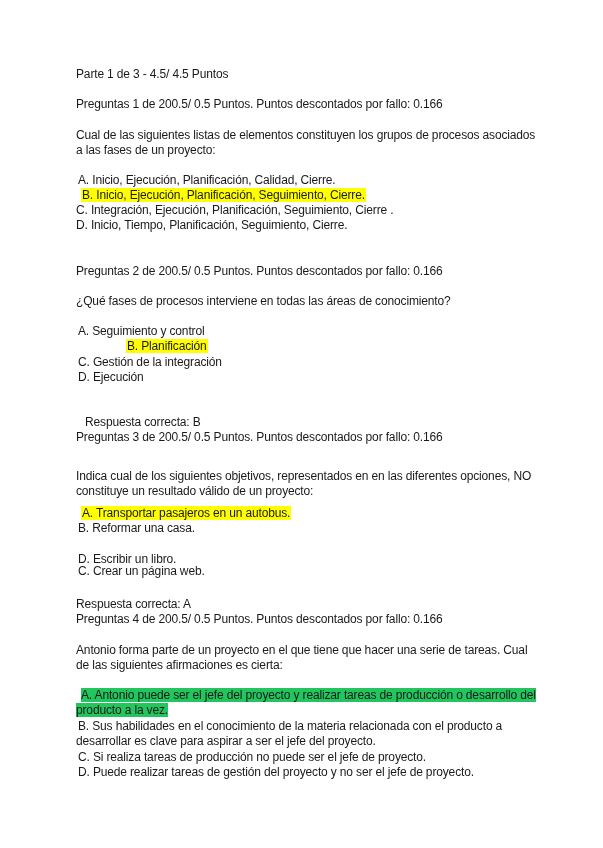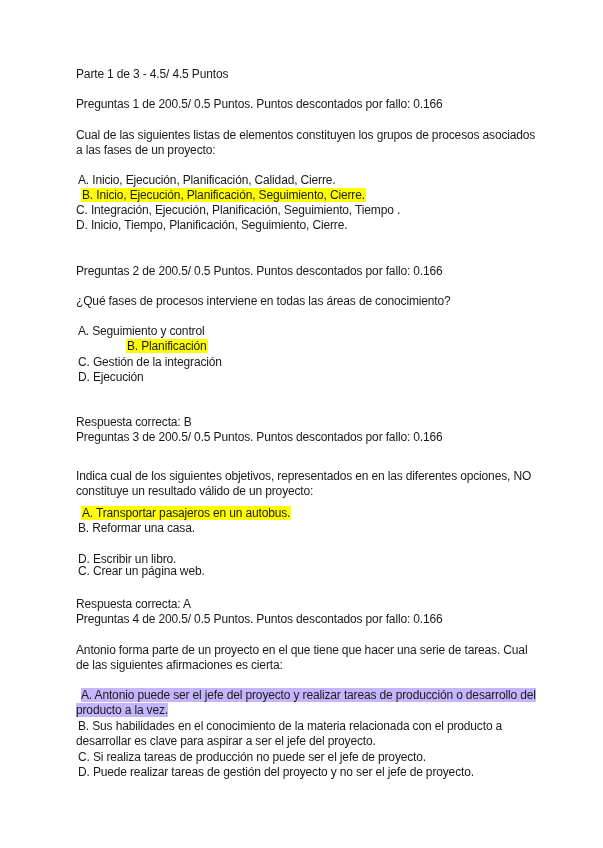--- a/index.html
+++ b/index.html
@@ -32,49 +32,49 @@
     }
     .para {
       position: absolute;
       left: 0;
       width: 466px;
       line-height: 15.3px;
       letter-spacing: -0.15px;
     }
     .indent { left: 2px; }
     .hl {
-      background: #c4b5fd;
+      background: #22c55e;
     }
     .hl-inline {
       background: #ffff00;
       padding: 0 1px;
     }
   </style>
 </head>
 <body>
 
 <div class="page">
 
   <div class="line" style="top:67px;">Parte 1 de 3 -  4.5/ 4.5 Puntos</div>
 
   <div class="line" style="top:97px;">Preguntas 1 de 200.5/ 0.5 Puntos. Puntos descontados por fallo: 0.166</div>
   <div class="para" style="top:128px;">Cual de las siguientes listas de elementos constituyen los grupos de procesos asociados a las fases de un proyecto:</div>
   <div class="line indent" style="top:173px;">A. Inicio, Ejecución, Planificación, Calidad, Cierre.</div>
   <div class="line" style="top:188px; left:5px;"><span class="hl-inline">B. Inicio, Ejecución, Planificación, Seguimiento, Cierre.</span></div>
-  <div class="line" style="top:203px; left:0px;">C. Integración, Ejecución, Planificación, Seguimiento, Tiempo .</div>
+  <div class="line" style="top:203px; left:0px;">C. Integración, Ejecución, Planificación, Seguimiento, Cierre .</div>
   <div class="line" style="top:218px; left:0px;">D. Inicio, Tiempo, Planificación, Seguimiento, Cierre.</div>
 
   <div class="line" style="top:264px;">Preguntas 2 de 200.5/ 0.5 Puntos. Puntos descontados por fallo: 0.166</div>
   <div class="line" style="top:294px;">¿Qué fases de procesos interviene en todas las áreas de conocimiento?</div>
   <div class="line indent" style="top:324px;">A. Seguimiento y control</div>
   <div class="line" style="top:339px; left:2px;margin-left:48px;"><span class="hl-inline">B. Planificación</span></div>
   <div class="line indent" style="top:355px;">C. Gestión de la integración</div>
   <div class="line indent" style="top:370px;">D. Ejecución</div>
 
-  <div class="line" style="top:415px;">Respuesta correcta: B</div>
+  <div class="line" style="top:415px;margin-left:9px;">Respuesta correcta: B</div>
   <div class="line" style="top:430px;">Preguntas 3 de 200.5/ 0.5 Puntos. Puntos descontados por fallo: 0.166</div>
   <div class="para" style="top:461px;margin-top:8px;">Indica cual de los siguientes objetivos, representados en en las diferentes opciones, NO constituye un resultado válido de un proyecto:</div>
   <div class="line" style="top:506px; left:5px;"><span class="hl-inline">A. Transportar pasajeros en un autobus.</span></div>
   <div class="line indent" style="top:521px;">B. Reformar una casa.</div>
   <div class="line indent" style="top:564px;">C. Crear un página web.</div>
   <div class="line indent" style="top:552px;">D.  Escribir un libro.</div>
 
   <div class="line" style="top:597px;">Respuesta correcta: A</div>
   <div class="line" style="top:612px;">Preguntas 4 de 200.5/ 0.5 Puntos. Puntos descontados por fallo: 0.166</div>
   <div class="para" style="top:643px;">Antonio forma parte de un proyecto en el que tiene que hacer una serie de tareas. Cual de las siguientes afirmaciones es cierta:</div>

